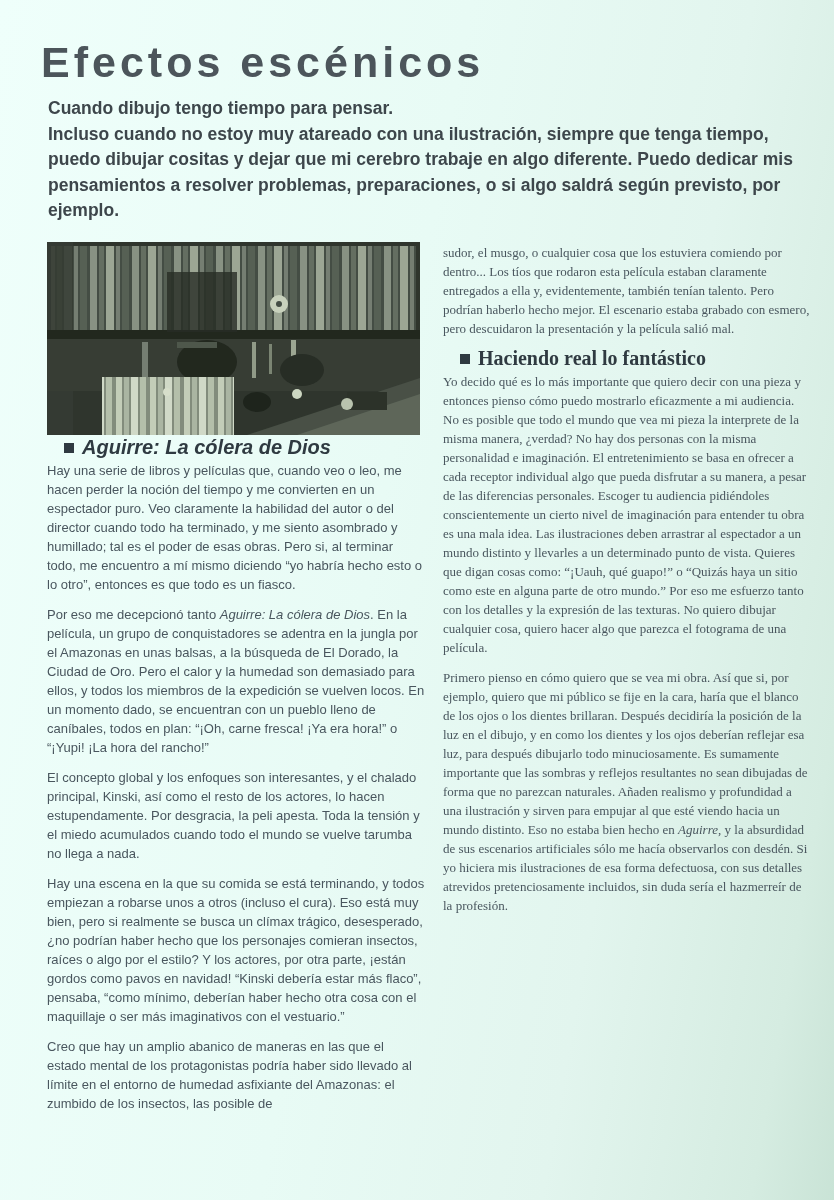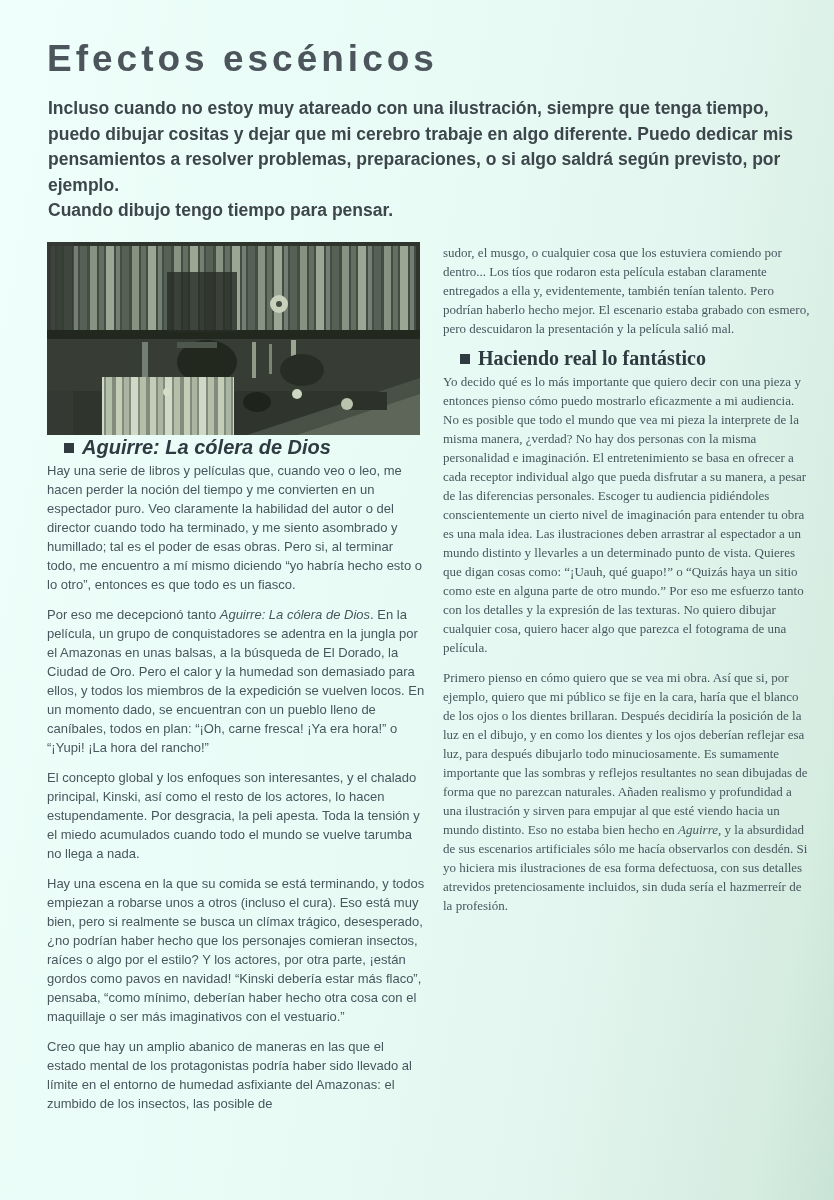--- a/index.html
+++ b/index.html
@@ -7,22 +7,22 @@
     width:834px;height:1200px;
     font-family:"Liberation Sans", sans-serif;
     background:#e7faf4;
   }
   .page{
     position:relative;width:834px;height:1200px;overflow:hidden;
     background:linear-gradient(100deg,#effffb 0%,#e8fbf5 45%,#e2f5ee 72%,#d5ece1 92%,#c9e3d6 100%);
     color:var(--body-text,#49565e);
   }
   .title{
-    position:absolute;left:47px;top:38px;margin:0;
-    font-size:37px;font-weight:bold;letter-spacing:4px;
+    position:absolute;left:41px;top:38px;margin:0;
+    font-size:43px;font-weight:bold;letter-spacing:4px;
     color:var(--title-text,#4c555b);
   }
   .intro{
     position:absolute;left:48px;top:96px;width:748px;
     font-size:17.5px;font-weight:bold;line-height:25.6px;
     color:var(--intro-text,#3d464b);
   }
   .intro p{margin:0;}
   .photo{
     position:absolute;left:47px;top:242px;width:373px;height:193px;margin:0;
@@ -53,22 +53,22 @@
   }
 </style>
 </head>
 <body>
 
 <div class="page">
 
   <h1 class="title">Efectos escénicos</h1>
 
   <div class="intro">
+    <p>Cuando dibujo tengo tiempo para pensar.</p>
     <p>Incluso cuando no estoy muy atareado con una ilustración, siempre que tenga tiempo, puedo dibujar cositas y dejar que mi cerebro trabaje en algo diferente. Puedo dedicar mis pensamientos a resolver problemas, preparaciones, o si algo saldrá según previsto, por ejemplo.</p>
-    <p>Cuando dibujo tengo tiempo para pensar.</p>
   </div>
 
   <figure class="photo">
     <svg viewBox="0 0 373 193" preserveAspectRatio="none">
       <defs>
         <pattern id="spinesTop" width="42" height="96" patternUnits="userSpaceOnUse">
           <rect width="42" height="96" fill="#3a4038"></rect>
           <rect x="1" width="7" height="92" fill="#848b7c"></rect>
           <rect x="10" width="5" height="94" fill="#5d6457"></rect>
           <rect x="17" width="8" height="90" fill="#9aa18f"></rect>

